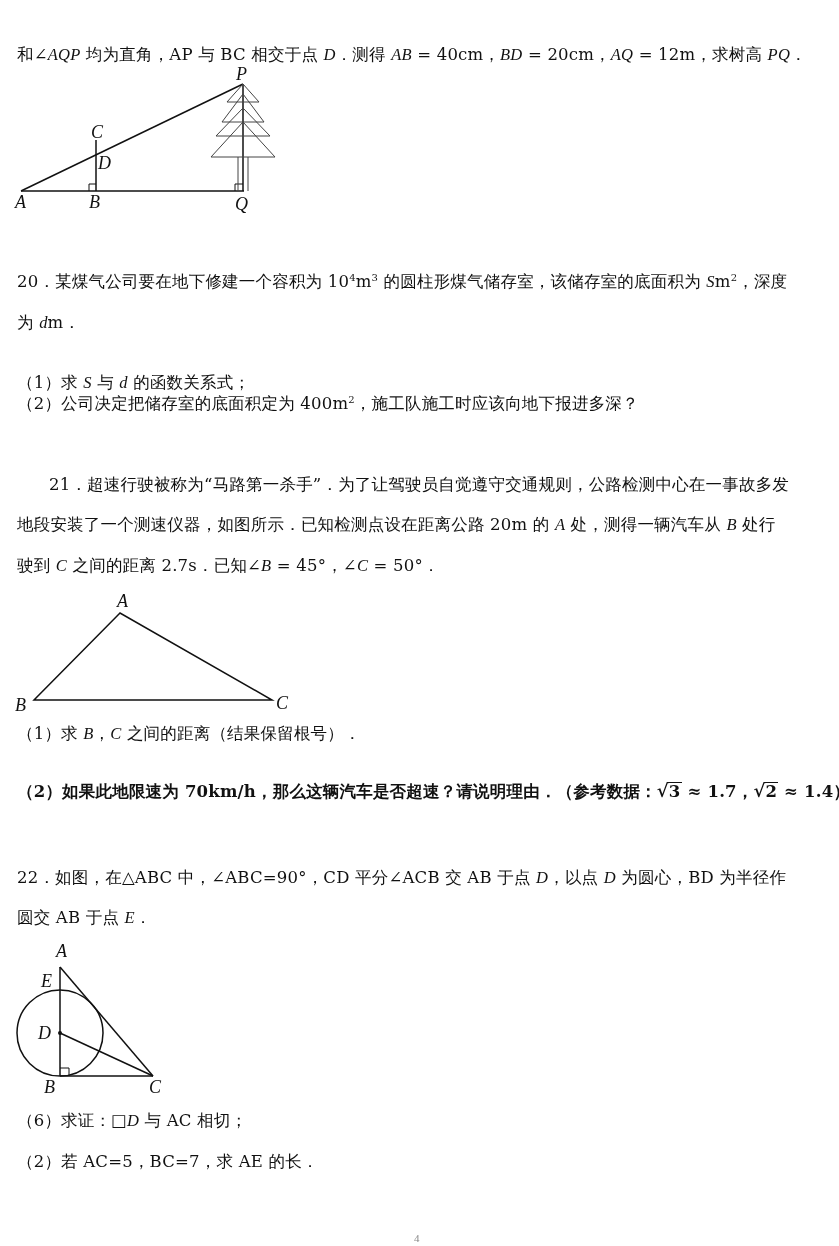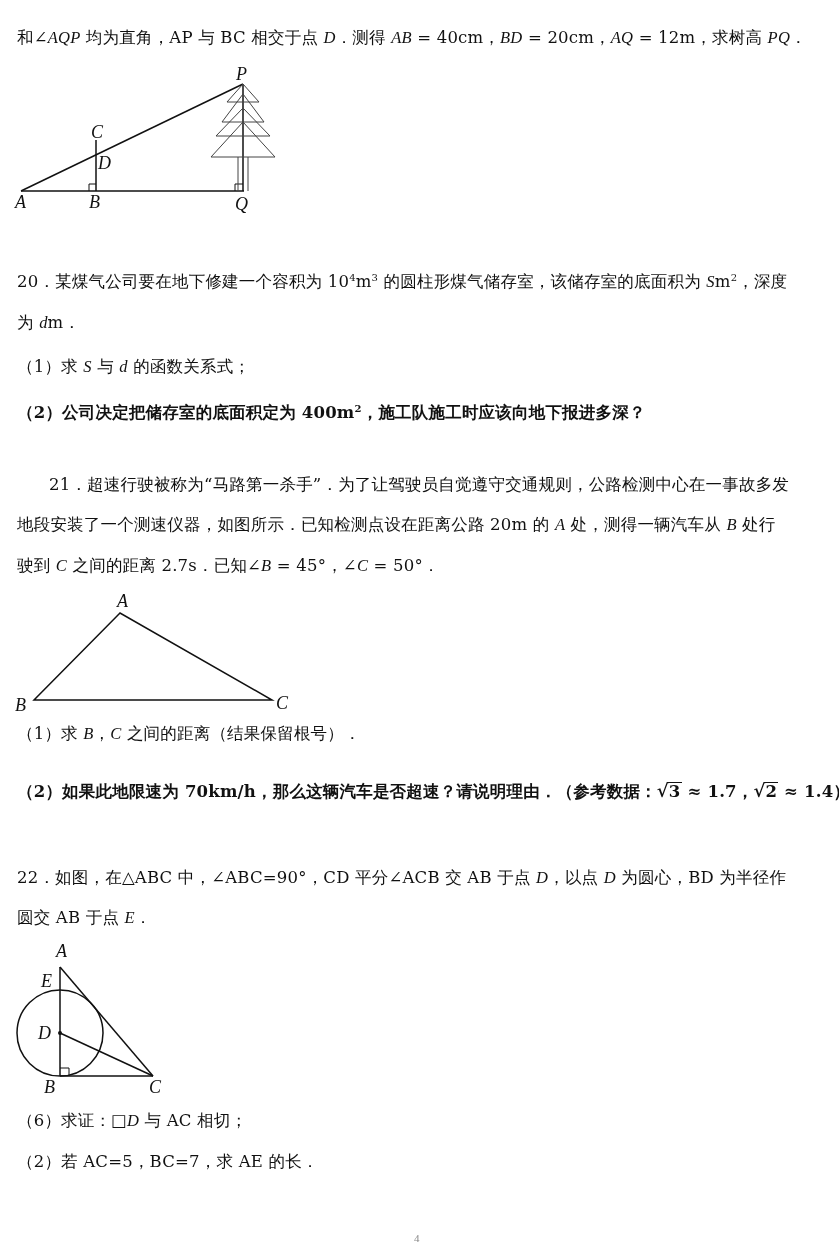--- a/index.html
+++ b/index.html
@@ -11,21 +11,21 @@
   sup { font-size:10px; vertical-align:6px; line-height:0; }
   svg { position:absolute; overflow:visible; }
   svg text { font-family:"Liberation Serif","DejaVu Serif",serif; font-style:italic; font-size:18px; fill:#111; }
   .pageno { position:absolute; left:414px; top:1232px; font-size:11px; color:#888; font-family:"Liberation Serif",serif; }
   .sqrt { display:inline-block; border-top:1px solid #111; padding:0 1px; margin-left:-1px; line-height:18px; }
   .rad { font-size:18px; }
 </style>
 </head>
 <body>
 
-<div class="line" style="top:27px;text-align:center;"><span>和∠</span><i>AQP</i><span> 均为直角，AP 与 BC 相交于点 </span><i>D</i><span>．测得 </span><i>AB</i><span> = 40cm，</span><i>BD</i><span> = 20cm，</span><i>AQ</i><span> = 12m，求树高 </span><i>PQ</i><span>．</span></div>
+<div class="line" style="top:44px;text-align:center;"><span>和∠</span><i>AQP</i><span> 均为直角，AP 与 BC 相交于点 </span><i>D</i><span>．测得 </span><i>AB</i><span> = 40cm，</span><i>BD</i><span> = 20cm，</span><i>AQ</i><span> = 12m，求树高 </span><i>PQ</i><span>．</span></div>
 
 <svg style="left:0;top:60px;" width="300" height="160" viewBox="0 0 300 160">
   <g stroke="#111" stroke-width="1.5" fill="none">
     <line x1="21" y1="131" x2="244" y2="131"></line>
     <line x1="21" y1="131" x2="243" y2="24"></line>
     <line x1="96" y1="131" x2="96" y2="80"></line>
     <line x1="243" y1="24" x2="243" y2="131"></line>
     <polyline points="89,131 89,124 96,124" stroke-width="1"></polyline>
     <polyline points="235,131 235,124 243,124" stroke-width="1"></polyline>
   </g>
@@ -40,22 +40,22 @@
   <text x="236" y="20">P</text>
   <text x="91" y="78">C</text>
   <text x="98" y="109">D</text>
   <text x="15" y="148">A</text>
   <text x="89" y="148">B</text>
   <text x="235" y="150">Q</text>
 </svg>
 
 <div class="line" style="top:271px;"><span>20．某煤气公司要在地下修建一个容积为 10</span><sup>4</sup><span>m</span><sup>3</sup><span> 的圆柱形煤气储存室，该储存室的底面积为 </span><i>S</i><span>m</span><sup>2</sup><span>，深度</span></div>
 <div class="line" style="top:312px;text-align:right;"><span>为 </span><i>d</i><span>m．</span></div>
-<div class="line sub" style="top:356px;"><span>（1）求 </span><i>S</i><span> 与 </span><i>d</i><span> 的函数关系式；</span></div>
-<div class="line sub" style="top:402px;font-weight:bold;"><span>（2）公司决定把储存室的底面积定为 400m</span><sup>2</sup><span>，施工队施工时应该向地下报进多深？</span></div>
+<div class="line sub" style="top:372px;"><span>（1）求 </span><i>S</i><span> 与 </span><i>d</i><span> 的函数关系式；</span></div>
+<div class="line sub" style="top:393px;"><span>（2）公司决定把储存室的底面积定为 400m</span><sup>2</sup><span>，施工队施工时应该向地下报进多深？</span></div>
 
 <div class="line" style="top:474px;margin-left:32px;"><span>21．超速行驶被称为“马路第一杀手”．为了让驾驶员自觉遵守交通规则，公路检测中心在一事故多发</span></div>
 <div class="line" style="top:514px;"><span>地段安装了一个测速仪器，如图所示．已知检测点设在距离公路 20m 的 </span><i>A</i><span> 处，测得一辆汽车从 </span><i>B</i><span> 处行</span></div>
 <div class="line" style="top:555px;"><span>驶到 </span><i>C</i><span> 之间的距离 2.7s．已知∠</span><i>B</i><span> = 45°，∠</span><i>C</i><span> = 50°．</span></div>
 
 <svg style="left:0;top:585px;" width="320" height="135" viewBox="0 0 320 135">
   <polygon points="120,28 34,115 272,115" fill="none" stroke="#111" stroke-width="1.5"></polygon>
   <text x="117" y="22">A</text>
   <text x="15" y="126">B</text>
   <text x="276" y="124">C</text>

